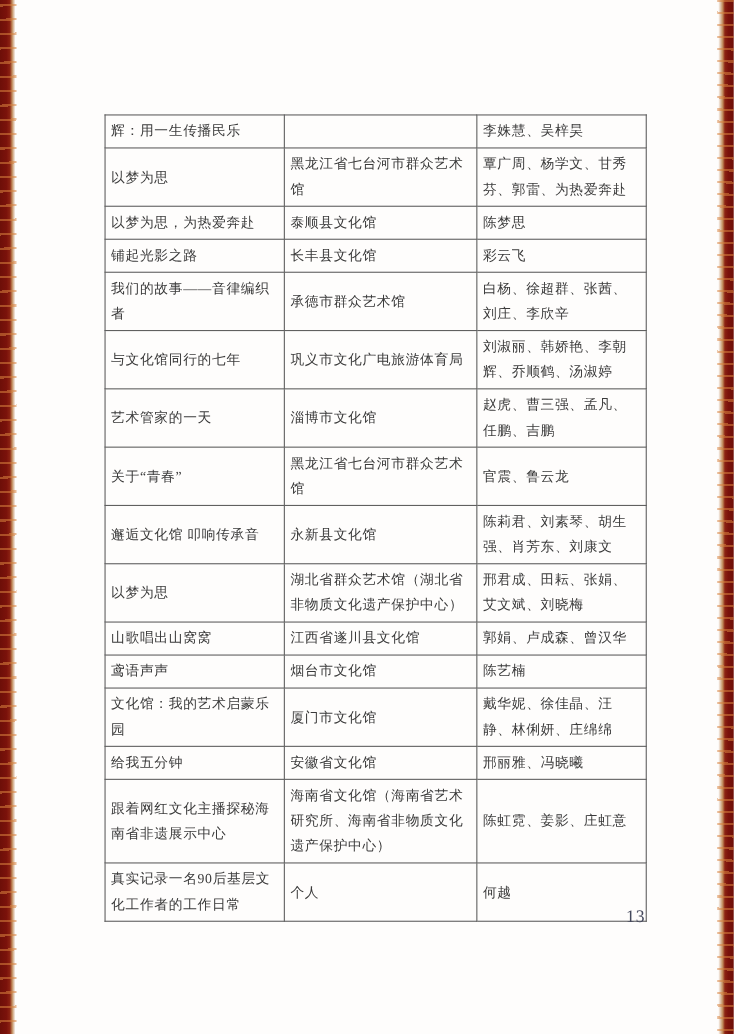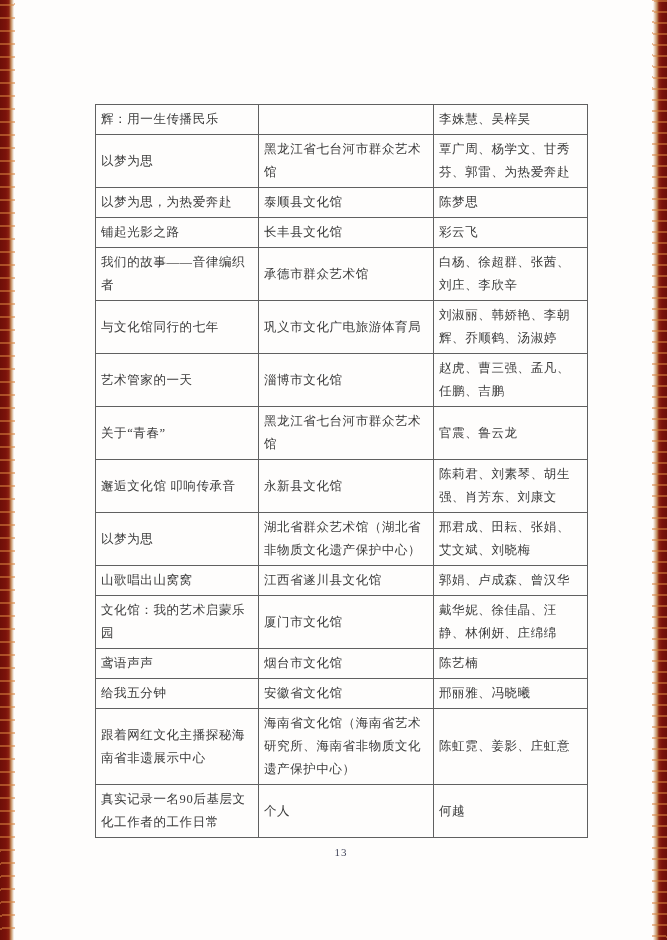--- a/index.html
+++ b/index.html
@@ -54,23 +54,23 @@
     letter-spacing: 0.6px;
     line-height: 23px;
     padding: 3px 5px;
     vertical-align: middle;
     color: #3a3a3a;
   }
   .page-number {
     position: absolute;
     left: 95px;
     width: 492px;
-    top: 846px;
-    text-align: center;
-    font-size: 11px;
+    top: 825px;
+    text-align: right;
+    font-size: 16px;
     color: #44485c;
     letter-spacing: 1px;
   }
 </style>
 </head>
 <body>
 
 <div class="scan-edge left"></div>
 <div class="scan-edge right"></div>
 
@@ -131,28 +131,28 @@
         <td>以梦为思</td>
         <td>湖北省群众艺术馆（湖北省非物质文化遗产保护中心）</td>
         <td>邢君成、田耘、张娟、艾文斌、刘晓梅</td>
       </tr>
       <tr>
         <td>山歌唱出山窝窝</td>
         <td>江西省遂川县文化馆</td>
         <td>郭娟、卢成森、曾汉华</td>
       </tr>
       <tr>
+        <td>鸢语声声</td>
+        <td>烟台市文化馆</td>
+        <td>陈艺楠</td>
+      </tr>
+      <tr>
         <td>文化馆：我的艺术启蒙乐园</td>
         <td>厦门市文化馆</td>
         <td>戴华妮、徐佳晶、汪静、林俐妍、庄绵绵</td>
-      </tr>
-      <tr>
-        <td>鸢语声声</td>
-        <td>烟台市文化馆</td>
-        <td>陈艺楠</td>
       </tr>
       <tr>
         <td>给我五分钟</td>
         <td>安徽省文化馆</td>
         <td>邢丽雅、冯晓曦</td>
       </tr>
       <tr>
         <td>跟着网红文化主播探秘海南省非遗展示中心</td>
         <td>海南省文化馆（海南省艺术研究所、海南省非物质文化遗产保护中心）</td>
         <td>陈虹霓、姜影、庄虹意</td>

